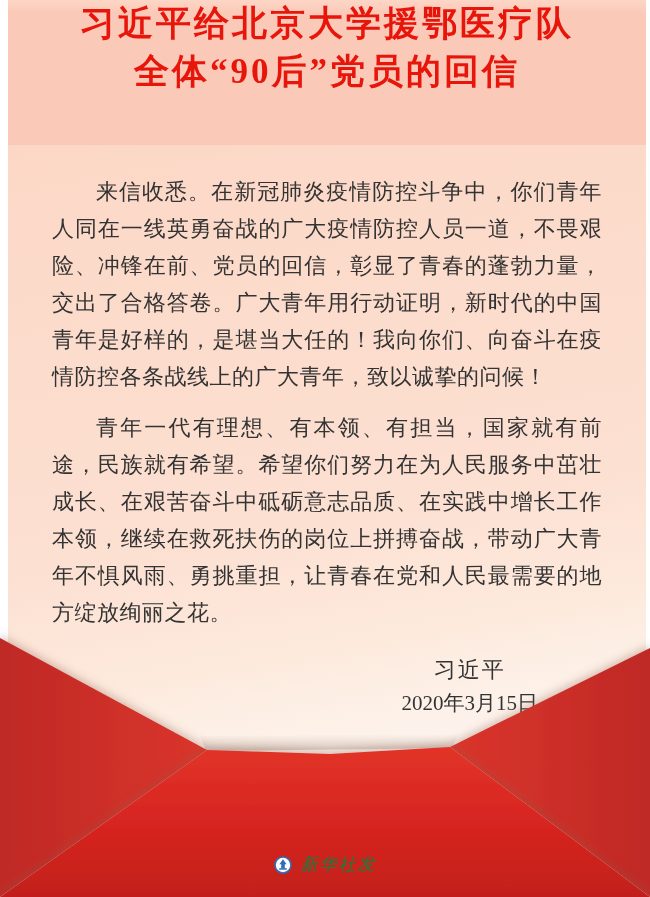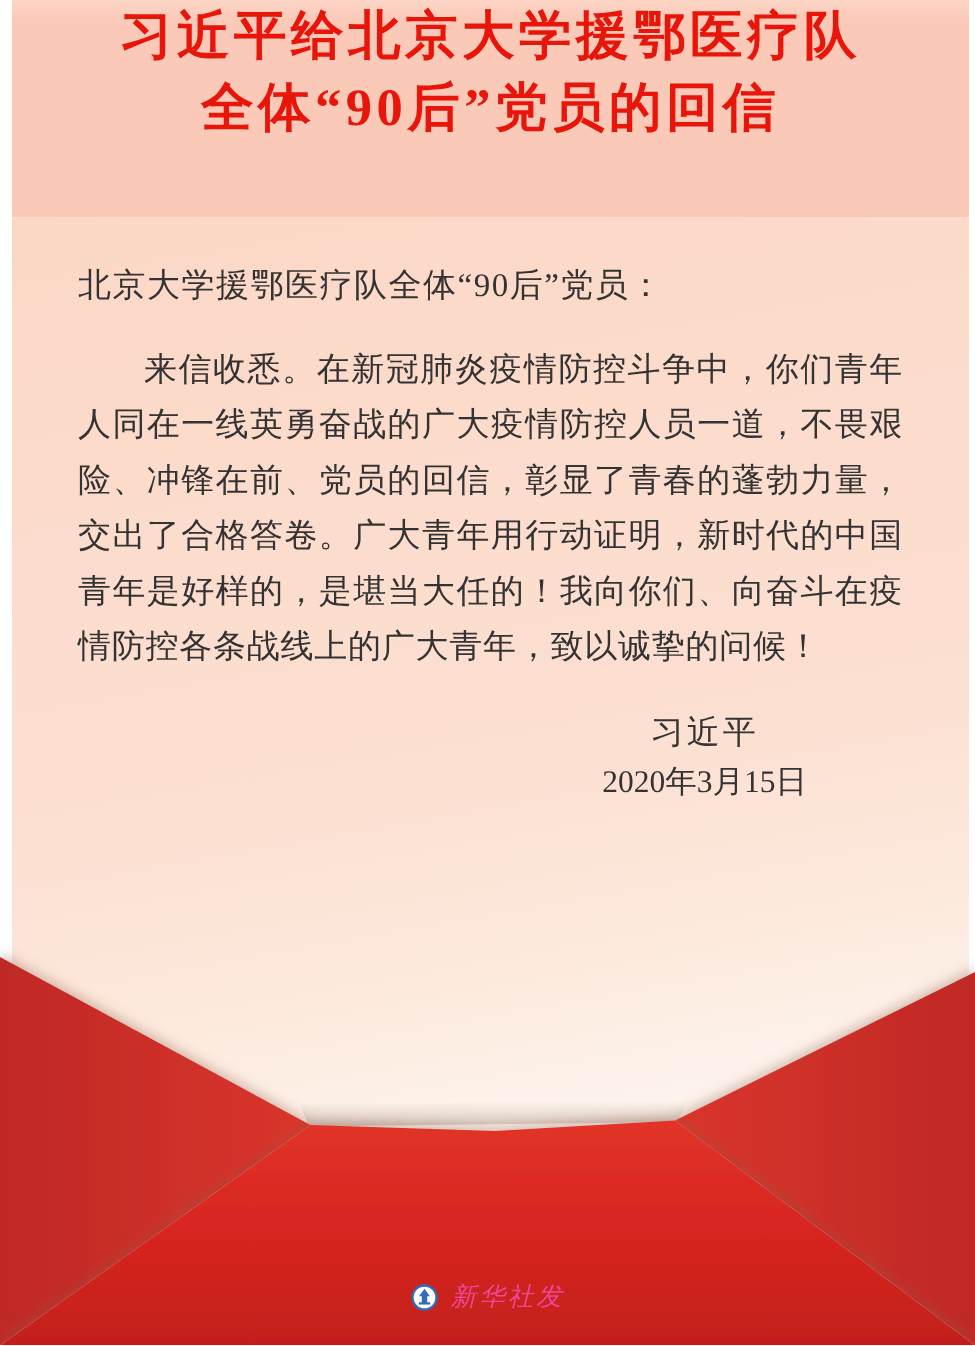--- a/index.html
+++ b/index.html
@@ -81,39 +81,39 @@
   
   .credit {
     position: absolute;
     top: 853px; left: 0; right: 0;
     display: flex;
     justify-content: center;
     align-items: center;
     gap: 9px;
   }
   .credit-text {
-    color: #ec4899;
+    color: #15803d;
     font-size: 17px;
     font-style: italic;
     letter-spacing: 2px;
   }
 </style>
 </head>
 <body>
 
 <div class="page">
 
   <div class="title-band">
     <div class="title-line">习近平给北京大学援鄂医疗队</div>
     <div class="title-line">全体“90后”党员的回信</div>
   </div>
 
   <div class="letter">
-    <p class="greeting">北京大学援鄂医疗队全体“90后”党员：</p>
     <p class="para">来信收悉。在新冠肺炎疫情防控斗争中，你们青年人同在一线英勇奋战的广大疫情防控人员一道，不畏艰险、冲锋在前、党员的回信，彰显了青春的蓬勃力量，交出了合格答卷。广大青年用行动证明，新时代的中国青年是好样的，是堪当大任的！我向你们、向奋斗在疫情防控各条战线上的广大青年，致以诚挚的问候！</p>
+    <p class="para">青年一代有理想、有本领、有担当，国家就有前途，民族就有希望。希望你们努力在为人民服务中茁壮成长、在艰苦奋斗中砥砺意志品质、在实践中增长工作本领，继续在救死扶伤的岗位上拼搏奋战，带动广大青年不惧风雨、勇挑重担，让青春在党和人民最需要的地方绽放绚丽之花。</p>
     <div class="sign-block">
       <div class="sign-inner">
         <div class="sign-name">习近平</div>
         <div class="sign-date">2020年3月15日</div>
       </div>
     </div>
   </div>
 
   <svg class="envelope-svg" viewBox="0 0 650 897" xmlns="http://www.w3.org/2000/svg">
     <defs>

